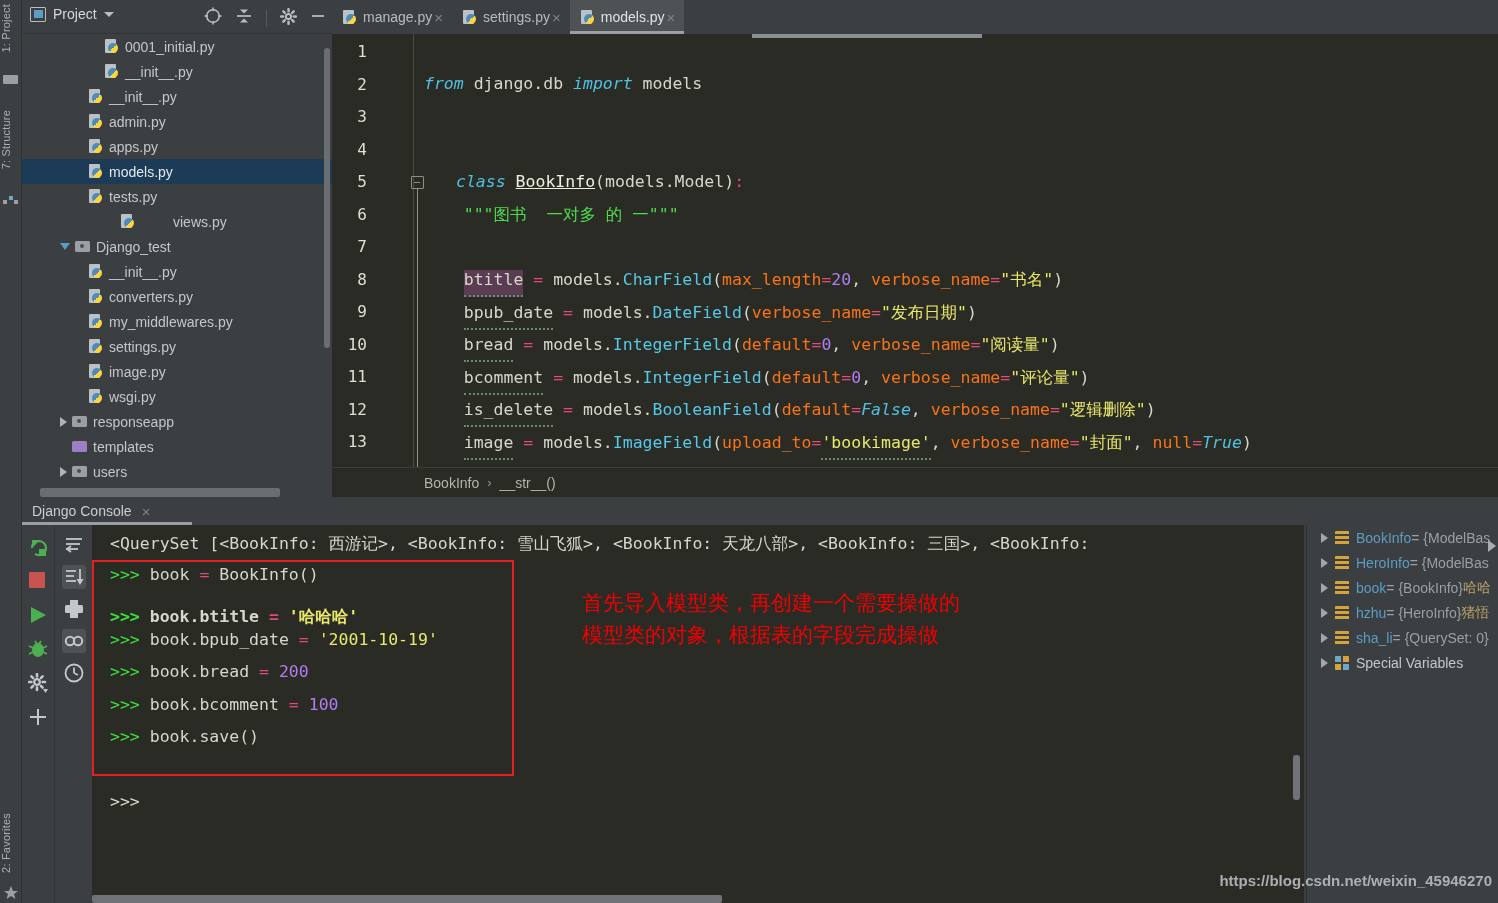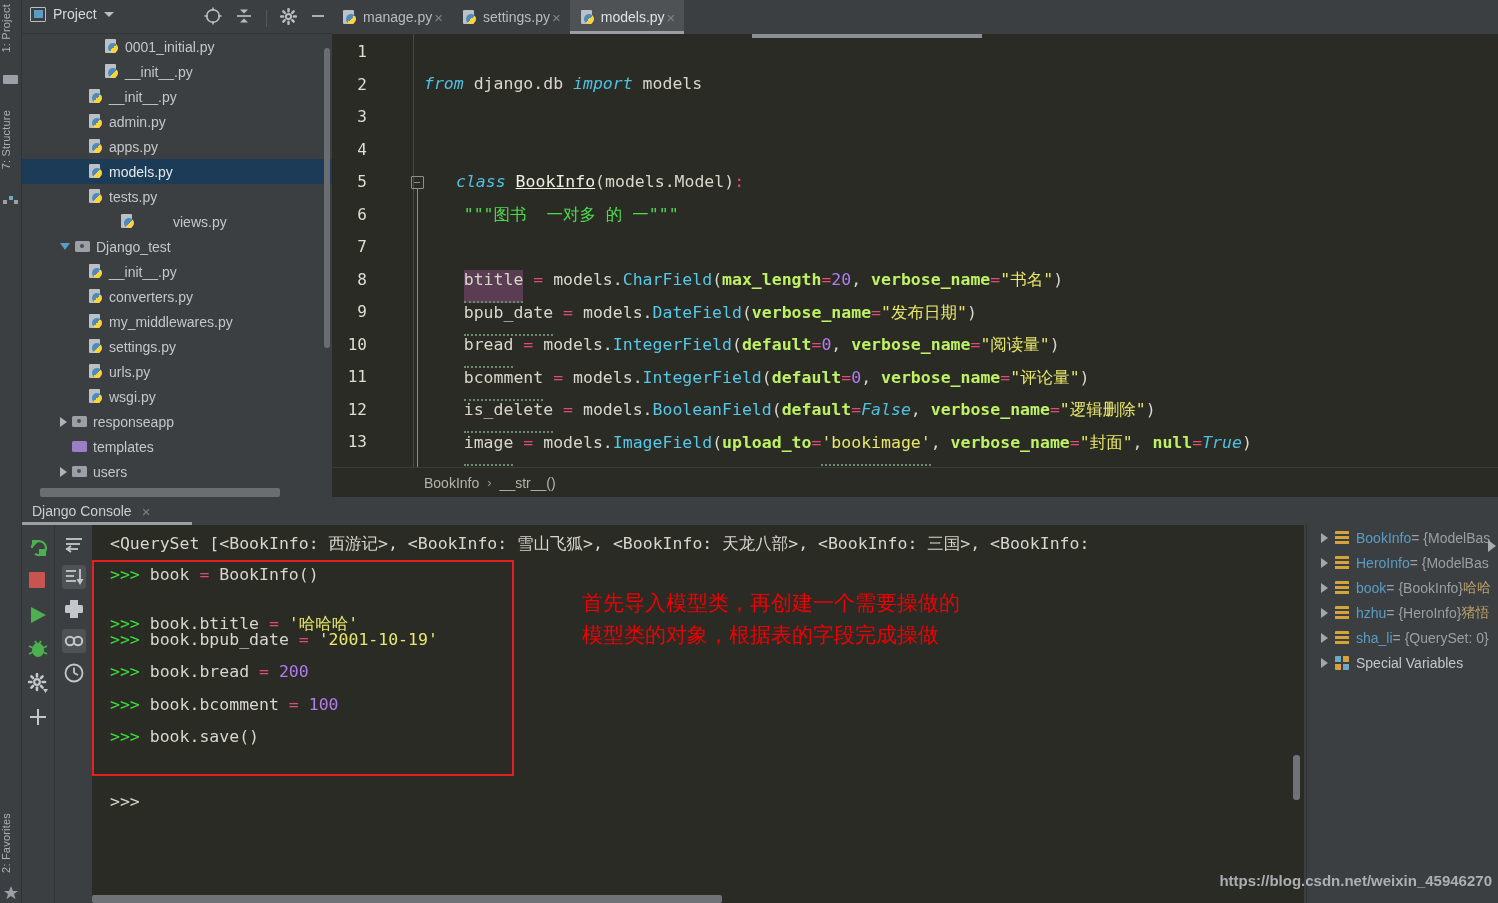--- a/index.html
+++ b/index.html
@@ -159,26 +159,26 @@
     font-family: "DejaVu Sans Mono", monospace; font-size: 16.5px;
     white-space: pre; color: #d7d7cc;
   }
   .cl { position: absolute; left: 0; white-space: pre; }
   .kw  { color: #4fc1e0; font-style: italic; }
   .cls-name { color: #f0f0e0; text-decoration: underline; }
   .fn  { color: #56c8e8; }
   .str { color: #e8e86a; }
   .doc { color: #4ddb4d; }
   .num { color: #b07cf0; }
-  .arg { color: #bef264; font-weight: bold; }
+  .arg { color: #f97316; }
   .op  { color: #e04c75; }
   .punct { color: #d7d7cc; }
   .tru { color: #4fc1e0; font-style: italic; }
   .squig {
-    border-bottom: 2px dotted #6a8c6a; padding-bottom: 12px;
+    border-bottom: 2px dotted #6a8c6a; padding-bottom: 6px;
   }
   .hl-ident {
     background: #5a3d52;
   }
   .edit-scroll-h {
     position: absolute; left: 420px; top: 0; width: 230px; height: 4px;
     background: #8b8f93;
   }
 
   
@@ -440,21 +440,21 @@
           <span>my_middlewares.py</span>
         </div>
         <div class="node" style="padding-left: 54px;">
           <span class="arrow none"></span>
           <span class="ic ic-py"></span>
           <span>settings.py</span>
         </div>
         <div class="node" style="padding-left: 54px;">
           <span class="arrow none"></span>
           <span class="ic ic-py"></span>
-          <span>urls.py</span>
+          <span>image.py</span>
         </div>
         <div class="node" style="padding-left: 54px;">
           <span class="arrow none"></span>
           <span class="ic ic-py"></span>
           <span>wsgi.py</span>
         </div>
         <div class="node" style="padding-left: 38px;">
           <span class="arrow "></span>
           <span class="ic ic-folder"></span>
           <span>responseapp</span>
@@ -637,21 +637,21 @@
           <line x1="12" y1="12" x2="12" y2="6.5" stroke="#c3c7cb" stroke-width="1.8"></line>
           <line x1="12" y1="12" x2="16" y2="14" stroke="#c3c7cb" stroke-width="1.8"></line>
         </svg>
       </span>
     </div>
 
     <div class="console-body">
       <div class="cline" style="top:8px; left:18px;">&lt;QuerySet [&lt;BookInfo: 西游记&gt;, &lt;BookInfo: 雪山飞狐&gt;, &lt;BookInfo: 天龙八部&gt;, &lt;BookInfo: 三国&gt;, &lt;BookInfo:</div>
 
       <div class="cline" style="top:40px; left:18px;"><span class="prompt">&gt;&gt;&gt;</span> book <span class="ceq">=</span> BookInfo()</div>
-      <div class="cline" style="top:88px; left:18px;"><span class="prompt">&gt;&gt;&gt;</span> book.btitle <span class="ceq">=</span> <span class="cstr">'哈哈哈'</span></div>
+      <div class="cline" style="top:81px; left:18px;font-weight:bold;"><span class="prompt">&gt;&gt;&gt;</span> book.btitle <span class="ceq">=</span> <span class="cstr">'哈哈哈'</span></div>
       <div class="cline" style="top:105px; left:18px;"><span class="prompt">&gt;&gt;&gt;</span> book.bpub_date <span class="ceq">=</span> <span class="cstr">'2001-10-19'</span></div>
       <div class="cline" style="top:137px; left:18px;"><span class="prompt">&gt;&gt;&gt;</span> book.bread <span class="ceq">=</span> <span class="cnum">200</span></div>
       <div class="cline" style="top:170px; left:18px;"><span class="prompt">&gt;&gt;&gt;</span> book.bcomment <span class="ceq">=</span> <span class="cnum">100</span></div>
       <div class="cline" style="top:202px; left:18px;"><span class="prompt">&gt;&gt;&gt;</span> book.save()</div>
       <div class="cline" style="top:267px; left:18px;">&gt;&gt;&gt;</div>
 
       <div class="annot" style="left:490px; top:62px;">首先导入模型类，再创建一个需要操做的</div>
       <div class="annot" style="left:490px; top:94px;">模型类的对象，根据表的字段完成操做</div>
 
       <div class="con-vscroll"></div>

